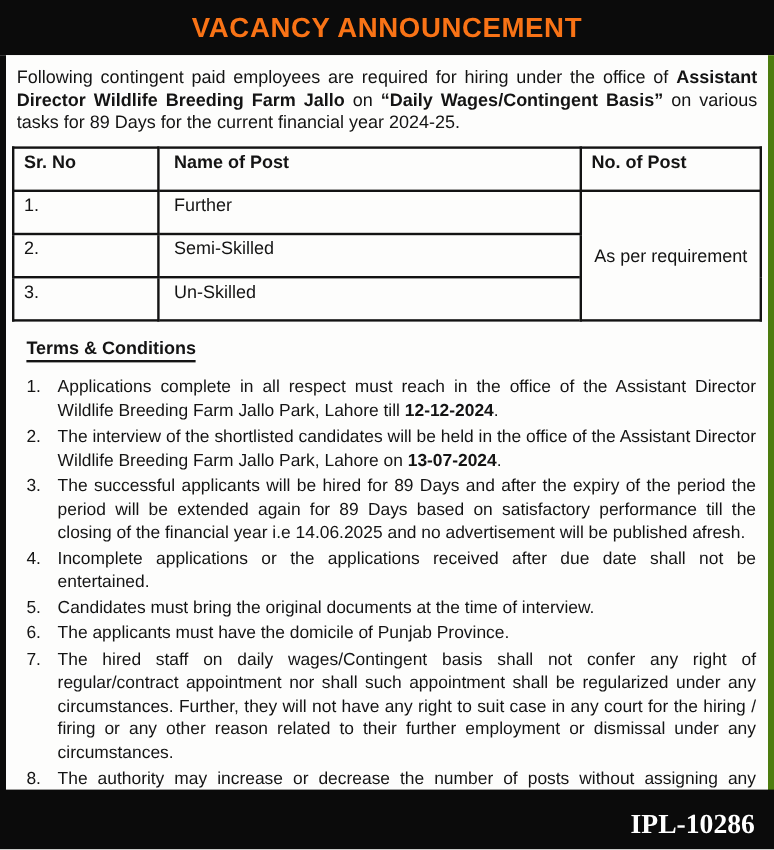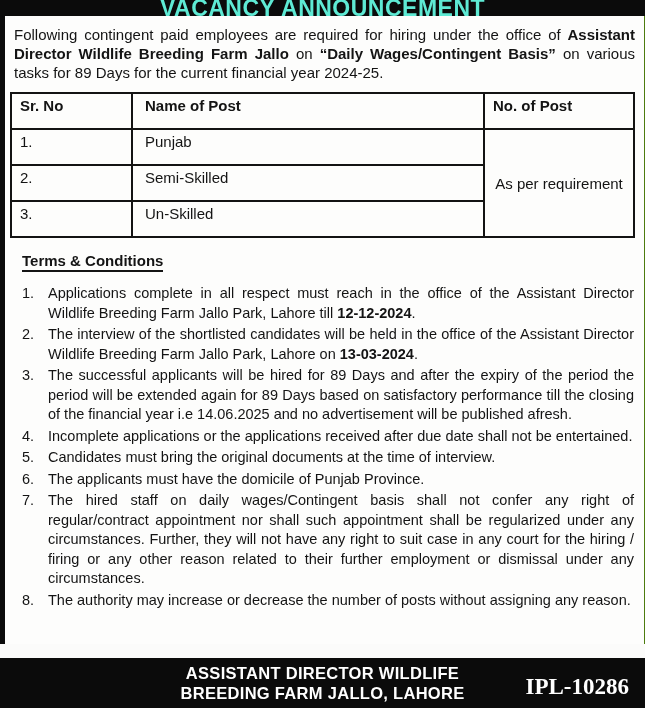--- a/index.html
+++ b/index.html
@@ -8,33 +8,33 @@
     width:645px;height:708px;
     margin:0 auto;
     background:#fbfbfa;
     font-family:"Liberation Sans","DejaVu Sans",sans-serif;
     color:#141414;
     box-sizing:border-box;
     overflow:hidden;
   }
   
   .title-bar{
-    height:16px;
+    height:46px;
     background:#0b0b0b;
-    color:#5eead4;
+    color:#f97316;
     display:flex;align-items:center;justify-content:center;
     font-weight:bold;
     font-size:23px;
     letter-spacing:0.5px;
   }
   
   .frame{
     height:628px;
     border-left:5px solid #0b0b0b;
-    border-right:1px solid #4d7c0f;
+    border-right:5px solid #4d7c0f;
     box-sizing:border-box;
     background:#fdfdfc;
     overflow:hidden;
   }
   .intro{
     margin:9px 9px 0 9px;
     font-size:15px;
     line-height:19px;
     text-align:justify;
   }
@@ -136,21 +136,21 @@
       <thead>
         <tr>
           <th class="col-sr">Sr. No</th>
           <th class="col-name">Name of Post</th>
           <th>No. of Post</th>
         </tr>
       </thead>
       <tbody>
           <tr>
             <td class="col-sr">1.</td>
-            <td class="col-name">Punjab</td>
+            <td class="col-name">Further</td>
             <td class="merged" rowspan="3">As per requirement</td>
           </tr>
           <tr>
             <td class="col-sr">2.</td>
             <td class="col-name">Semi-Skilled</td>
           </tr>
           <tr>
             <td class="col-sr">3.</td>
             <td class="col-name">Un-Skilled</td>
           </tr>
@@ -161,21 +161,21 @@
       <span>Terms &amp; Conditions</span>
     </div>
 
     <div class="terms-list">
         <div class="term">
           <div class="term-num">1.</div>
           <div class="term-text"><span>Applications complete in all respect must reach in the office of the Assistant Director Wildlife Breeding Farm Jallo Park, Lahore till </span><b>12-12-2024</b><span>.</span></div>
         </div>
         <div class="term">
           <div class="term-num">2.</div>
-          <div class="term-text"><span>The interview of the shortlisted candidates will be held in the office of the Assistant Director Wildlife Breeding Farm Jallo Park, Lahore on </span><b>13-03-2024</b><span>.</span></div>
+          <div class="term-text"><span>The interview of the shortlisted candidates will be held in the office of the Assistant Director Wildlife Breeding Farm Jallo Park, Lahore on </span><b>13-07-2024</b><span>.</span></div>
         </div>
         <div class="term">
           <div class="term-num">3.</div>
           <div class="term-text"><span>The successful applicants will be hired for 89 Days and after the expiry of the period the period will be extended again for 89 Days based on satisfactory performance till the closing of the financial year i.e 14.06.2025 and no advertisement will be published afresh.</span></div>
         </div>
         <div class="term">
           <div class="term-num">4.</div>
           <div class="term-text"><span>Incomplete applications or the applications received after due date shall not be entertained.</span></div>
         </div>
         <div class="term">
@@ -192,20 +192,16 @@
         </div>
         <div class="term">
           <div class="term-num">8.</div>
           <div class="term-text"><span>The authority may increase or decrease the number of posts without assigning any reason.</span></div>
         </div>
       </div>
 
   </div>
 
   <div class="footer-bar">
-    <div class="footer-center">
-      <div>ASSISTANT DIRECTOR WILDLIFE</div>
-      <div>BREEDING FARM JALLO, LAHORE</div>
-    </div>
     <div class="footer-ref">IPL-10286</div>
   </div>
 
 </div>
 
 </body></html>

